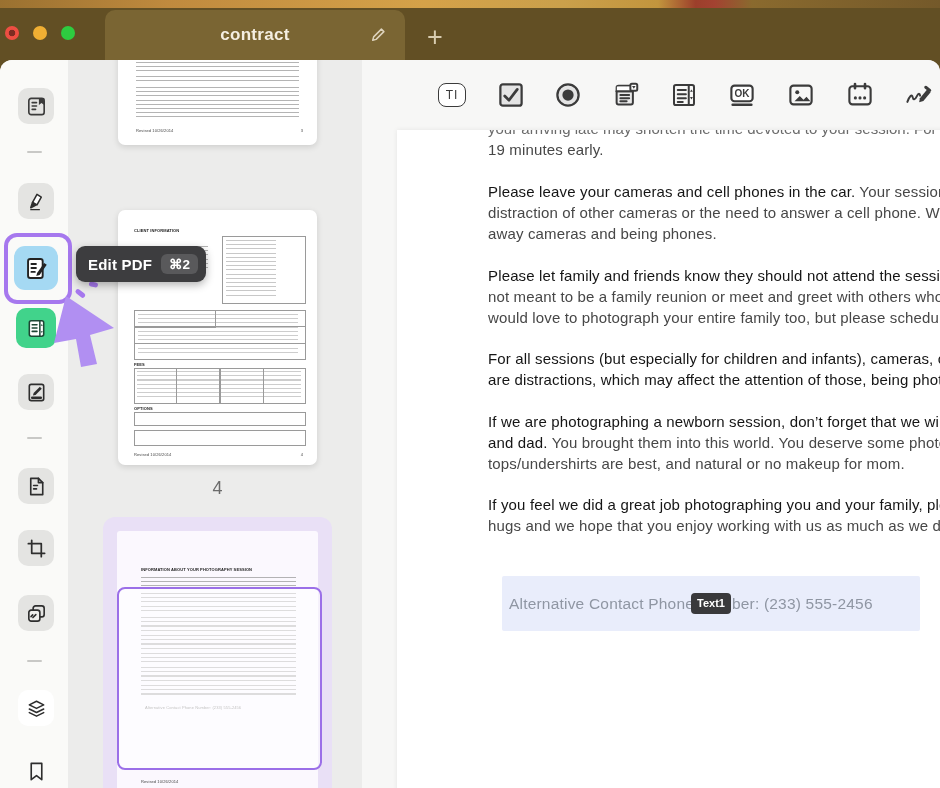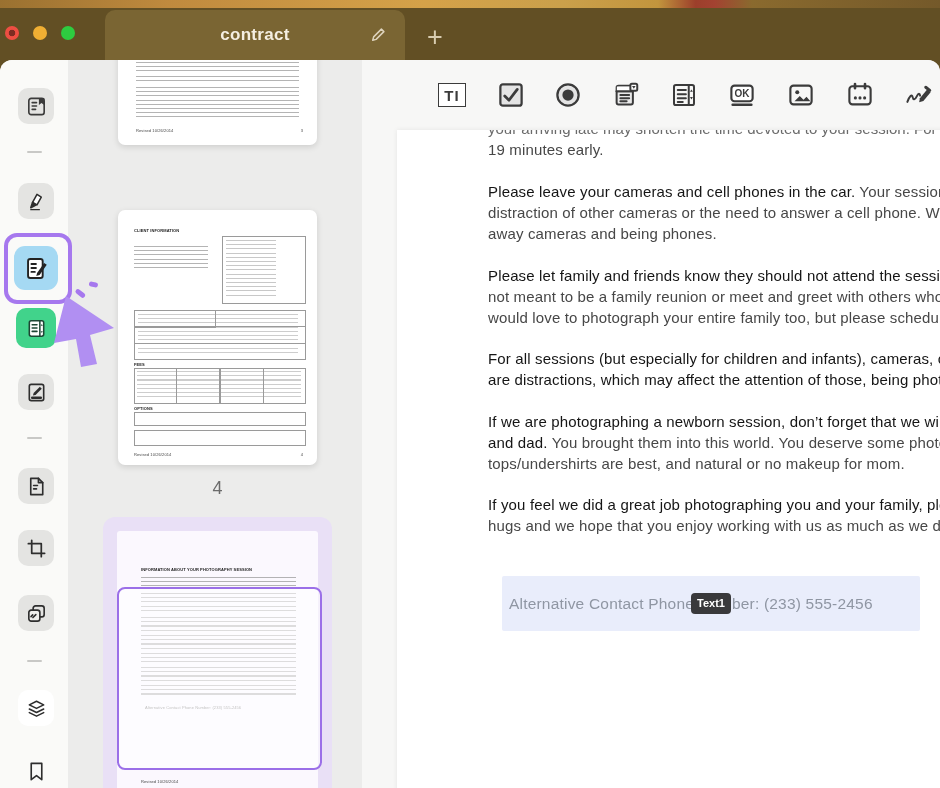--- a/index.html
+++ b/index.html
@@ -49,22 +49,22 @@
   .fbox{position:absolute;border:0.6px solid #9a9a9a;}
   .sel-wrap{position:absolute;left:35px;top:457px;width:229px;height:331px;background:#e9e0f6;border-radius:12px;}
   .sel-page{position:absolute;left:14px;top:14px;width:201px;height:303px;background:#fbf8fe;border-radius:3px;}
   .viewport-rect{position:absolute;left:14px;top:70px;width:201px;height:179px;border:2.5px solid #9b6fe8;
     border-radius:8px;background:rgba(255,255,255,.55);}
 
   
   .main{position:relative;flex:1;background:#f7f7f6;overflow:hidden;}
   .tool-btn{position:absolute;top:20px;width:30px;height:30px;display:flex;align-items:center;justify-content:center;}
   .tool-btn svg{width:30px;height:30px;}
-  .ti-box{width:26px;height:22px;border:1.8px solid #3b3b3b;border-radius:0;display:flex;align-items:center;justify-content:center;
-    font-size:15px;font-weight:700;color:#3b3b3b;letter-spacing:1px;background:#fff;}
+  .ti-box{width:26px;height:22px;border:1.8px solid #3b3b3b;border-radius:8px;display:flex;align-items:center;justify-content:center;
+    font-size:12px;font-weight:400;color:#3b3b3b;letter-spacing:1px;background:#fff;}
 
   .page{position:absolute;left:35px;top:70px;width:620px;height:680px;background:#ffffff;box-shadow:0 0 5px rgba(0,0,0,.08);}
   .clip-line{position:absolute;left:91px;top:0;height:9px;overflow:hidden;width:460px;}
   .clip-line span{display:block;margin-top:-12px;font-size:15px;line-height:21px;color:#6b6b6b;white-space:nowrap;}
   .doc-line{position:absolute;left:91px;white-space:nowrap;font-size:15px;line-height:21px;color:#474747;letter-spacing:.15px;}
   .doc-line .b{font-weight:400;color:#151515;}
   .form-field{position:absolute;left:105px;top:446px;width:418px;height:55px;background:#e9edfb;border-radius:2px;}
   .form-field-text{position:absolute;left:7px;top:0;line-height:55px;font-size:15.5px;color:#8f96a3;white-space:nowrap;letter-spacing:.2px;}
   .field-badge{position:absolute;left:189px;top:17px;height:21px;padding:0 6px;background:#39393b;border-radius:4px;
     color:#fff;font-size:11px;font-weight:700;line-height:21px;}
@@ -329,17 +329,21 @@
           <div class="form-field-text">Alternative Contact Phone Number: (233) 555-2456</div>
           <div class="field-badge">Text1</div>
         </div>
       </div>
     </div>
   </div>
 
   <div class="sel-box"></div>
   <div class="dash" style="left:75px;top:291px;width:11px;transform:rotate(38deg);"></div>
   <div class="dash" style="left:89px;top:282px;width:9px;transform:rotate(12deg);"></div>
+  <div class="tooltip">
+    <span class="lbl">Edit PDF</span>
+    <span class="kbd">⌘2</span>
+  </div>
   <svg class="cursor-arrow" width="72" height="84" viewBox="0 0 72 84">
     <path d="M18 6 L66 38 L42 45 L49 74 L33 77 L28 49 L6 53 Z" fill="#b18ff2"></path>
   </svg>
 
 </div>
 
 </body></html>

